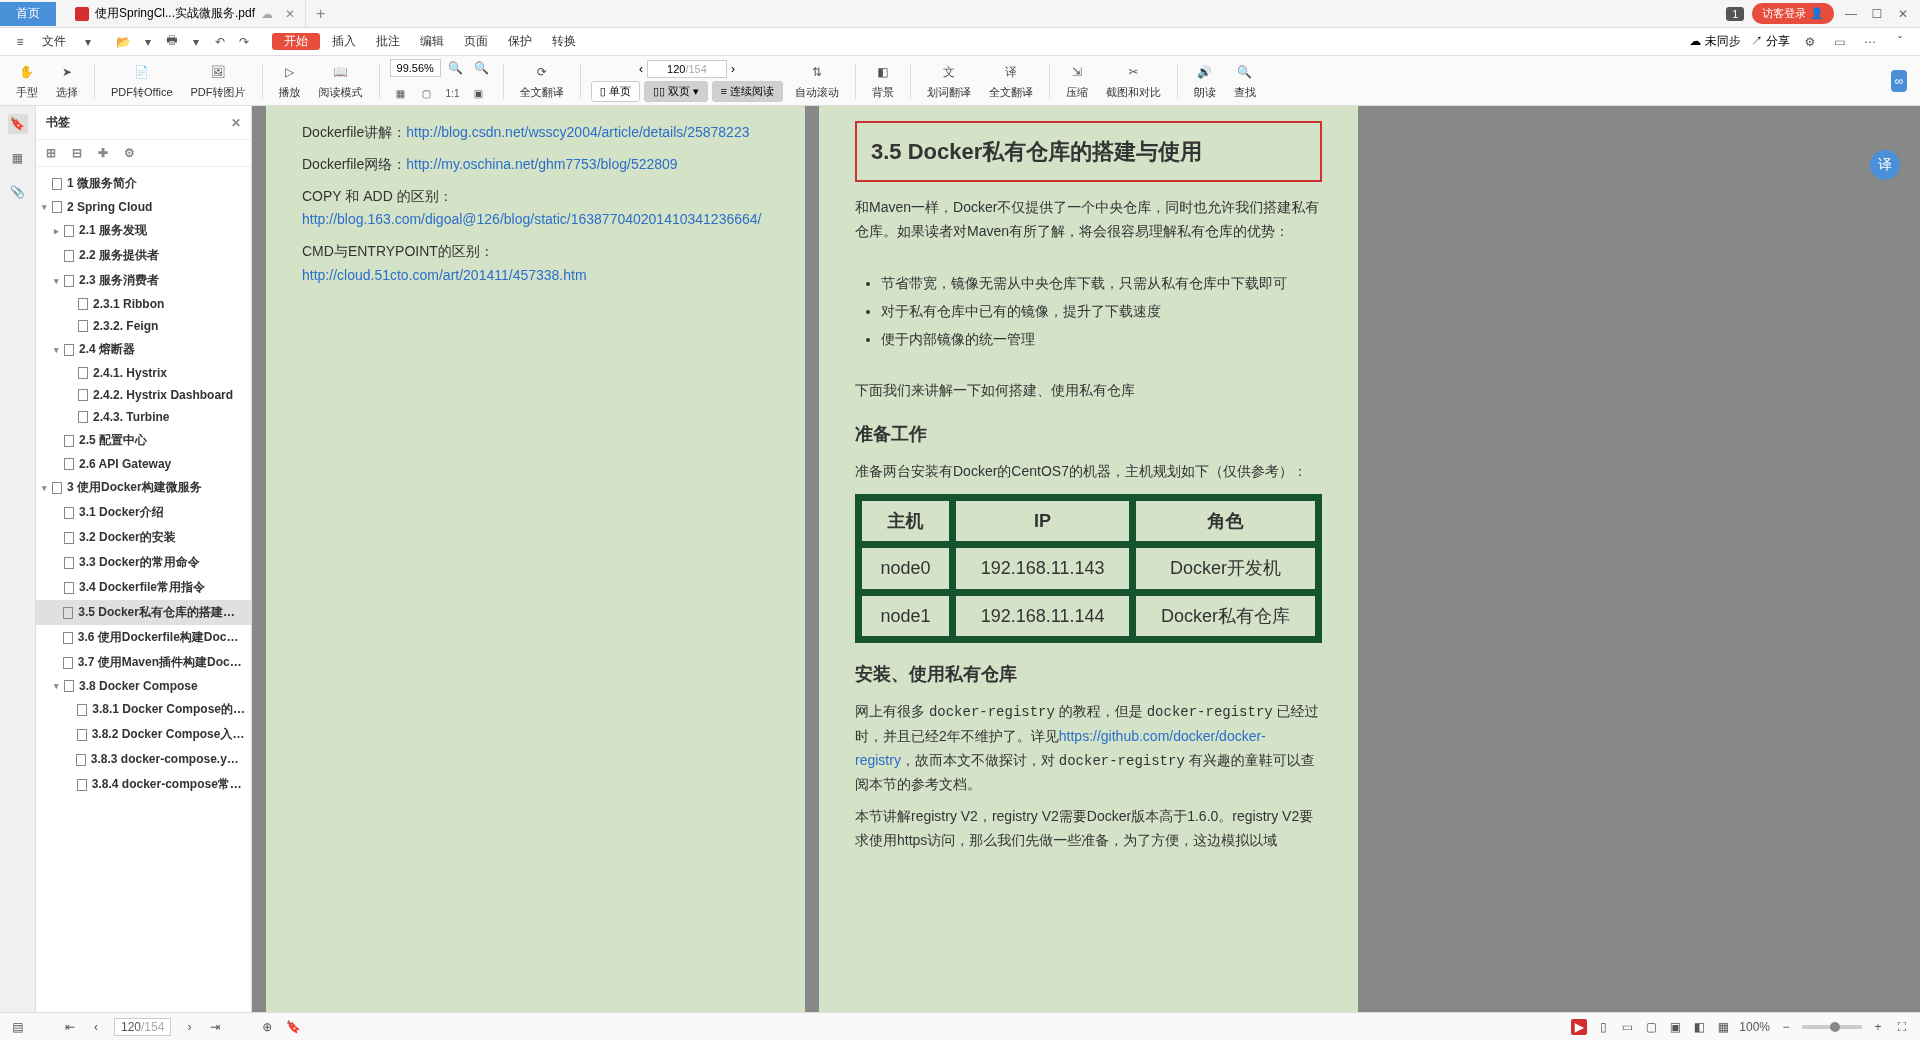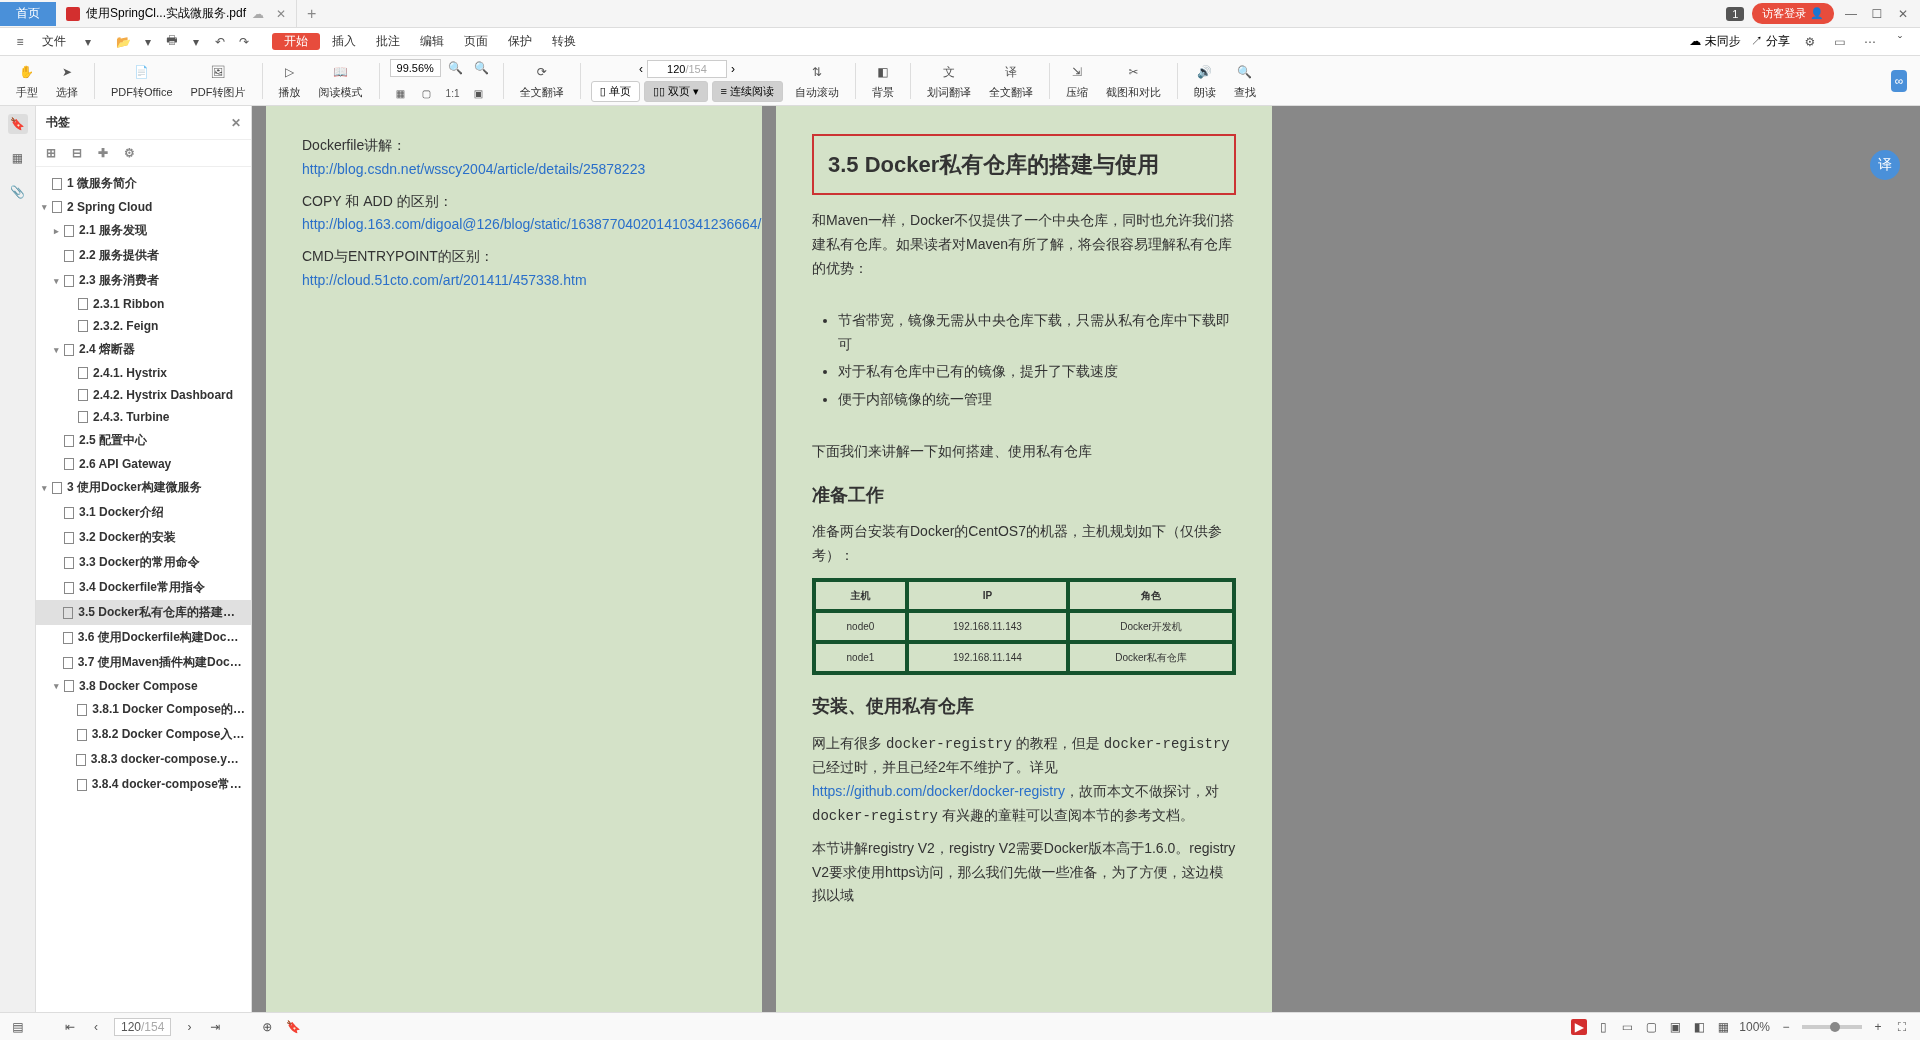--- a/index.html
+++ b/index.html
@@ -1,21 +1,21 @@
 <!DOCTYPE html>
 <html><head>
 <meta charset="utf-8">
 <style>
 * { margin: 0; padding: 0; box-sizing: border-box; }
 body { font-family: "Microsoft YaHei", Arial, sans-serif; font-size: 12px; background: #fff; overflow: hidden; }
 
 
 .titlebar { height: 28px; background: #f5f5f5; display: flex; align-items: center; border-bottom: 1px solid #ddd; }
 .home-tab { background: #4a90d9; color: #fff; padding: 6px 16px; font-size: 12px; height: 24px; display: flex; align-items: center; }
-.file-tab { display: flex; align-items: center; padding: 0 10px; gap: 6px; height: 28px; border-right: 1px solid #ddd; }
+.file-tab { display: flex; align-items: center; padding: 0 10px; gap: 6px; height: 28px; border-right: 1px solid #ddd; margin-left: 9px; }
 .file-tab .pdf-icon { width: 14px; height: 14px; background: #d32f2f; border-radius: 2px; }
 .tab-close { color: #888; margin-left: 6px; cursor: pointer; }
 .tab-add { padding: 0 10px; color: #888; font-size: 16px; }
 .titlebar-right { margin-left: auto; display: flex; align-items: center; gap: 8px; padding-right: 8px; }
 .badge-num { background: #555; color: #fff; padding: 1px 6px; border-radius: 3px; font-size: 11px; }
 .login-btn { background: #e74c3c; color: #fff; padding: 3px 10px; border-radius: 10px; font-size: 11px; display: flex; align-items: center; gap: 4px; }
 .win-btn { width: 18px; height: 18px; display: flex; align-items: center; justify-content: center; color: #666; }
 
 
 .menubar { height: 28px; display: flex; align-items: center; padding: 0 10px; gap: 4px; border-bottom: 1px solid #ddd; }
@@ -54,30 +54,30 @@
 .bm-tree { flex: 1; overflow-y: auto; padding: 4px 0; }
 .bm-item { display: flex; align-items: center; padding: 4px 6px; cursor: pointer; font-size: 12px; color: #333; }
 .bm-item.selected { background: #e0e0e0; }
 .bm-arrow { width: 10px; font-size: 9px; color: #888; }
 .bm-page-icon { width: 10px; height: 12px; border: 1px solid #888; margin-right: 5px; flex-shrink: 0; }
 .bm-label { white-space: nowrap; overflow: hidden; text-overflow: ellipsis; }
 .lv0 { padding-left: 6px; } .lv1 { padding-left: 18px; } .lv2 { padding-left: 32px; }
 
 
 .docarea { flex: 1; background: #888; overflow: auto; display: flex; gap: 14px; padding: 0 14px; position: relative; }
-.page { background: #d4e2c8; width: 496px; padding: 28px 36px; font-size: 14px; color: #333; line-height: 1.7; flex-shrink: 0; }
+.page { background: #d4e2c8; width: 539px; padding: 15px 36px; font-size: 14px; color: #333; line-height: 1.7; flex-shrink: 0; }
 .page p { margin-bottom: 8px; }
 .page a { color: #2a6fc9; text-decoration: none; }
 .page-right .hl { border: 2px solid #cc3333; padding: 10px 14px; margin-bottom: 14px; }
 .hl h2 { font-size: 22px; font-weight: bold; }
 .page-right h3 { font-size: 18px; font-weight: bold; margin: 16px 0 10px; }
 .page-right ul { padding-left: 26px; margin: 28px 0; }
 .page-right li { margin-bottom: 4px; }
 .tbl { border-collapse: collapse; width: 100%; margin: 10px 0; }
-.tbl th, .tbl td { border: 4px solid #14532d; padding: 5px 12px; text-align: center; font-size: 10px; }
+.tbl th, .tbl td { border: 7px solid #14532d; padding: 5px 12px; text-align: center; font-size: 18px; }
 .tbl th { font-weight: bold; }
 code { font-family: Liberation Mono, monospace; }
 .float-btn { position: fixed; right: 20px; top: 150px; width: 30px; height: 30px; background: #4a90d9; border-radius: 50%; color: #fff; display: flex; align-items: center; justify-content: center; font-size: 14px; }
 
 
 .statusbar { height: 28px; border-top: 1px solid #ddd; display: flex; align-items: center; padding: 0 10px; gap: 10px; font-size: 12px; color: #555; background: #f9f9f9; }
 .sb-right { margin-left: auto; display: flex; align-items: center; gap: 8px; }
 .sb-page-box { border: 1px solid #ccc; padding: 1px 6px; background: #fff; }
 .sb-icon { width: 16px; height: 16px; display: flex; align-items: center; justify-content: center; }
 .sb-red { background: #d32f2f; color: #fff; border-radius: 2px; }
@@ -383,20 +383,21 @@
           <span class="bm-arrow"></span>
           <span class="bm-page-icon"></span>
           <span class="bm-label">3.8.4 docker-compose常用命令</span>
         </div>
       </div>
   </div>
 
   <div class="docarea">
     <div class="page">
       <p><span>Dockerfile讲解：</span><a>http://blog.csdn.net/wsscy2004/article/details/25878223</a></p>
+      <p><span>Dockerfile网络：</span><a>http://my.oschina.net/ghm7753/blog/522809</a></p>
       <p><span>COPY 和 ADD 的区别：</span><a>http://blog.163.com/digoal@126/blog/static/163877040201410341236664/</a></p>
       <p><span>CMD与ENTRYPOINT的区别：</span><a>http://cloud.51cto.com/art/201411/457338.htm</a></p>
     </div>
 
     <div class="page page-right">
       <div class="hl">
         <h2>3.5 Docker私有仓库的搭建与使用</h2>
       </div>
       <p>和Maven一样，Docker不仅提供了一个中央仓库，同时也允许我们搭建私有仓库。如果读者对Maven有所了解，将会很容易理解私有仓库的优势：</p>
       <ul>

